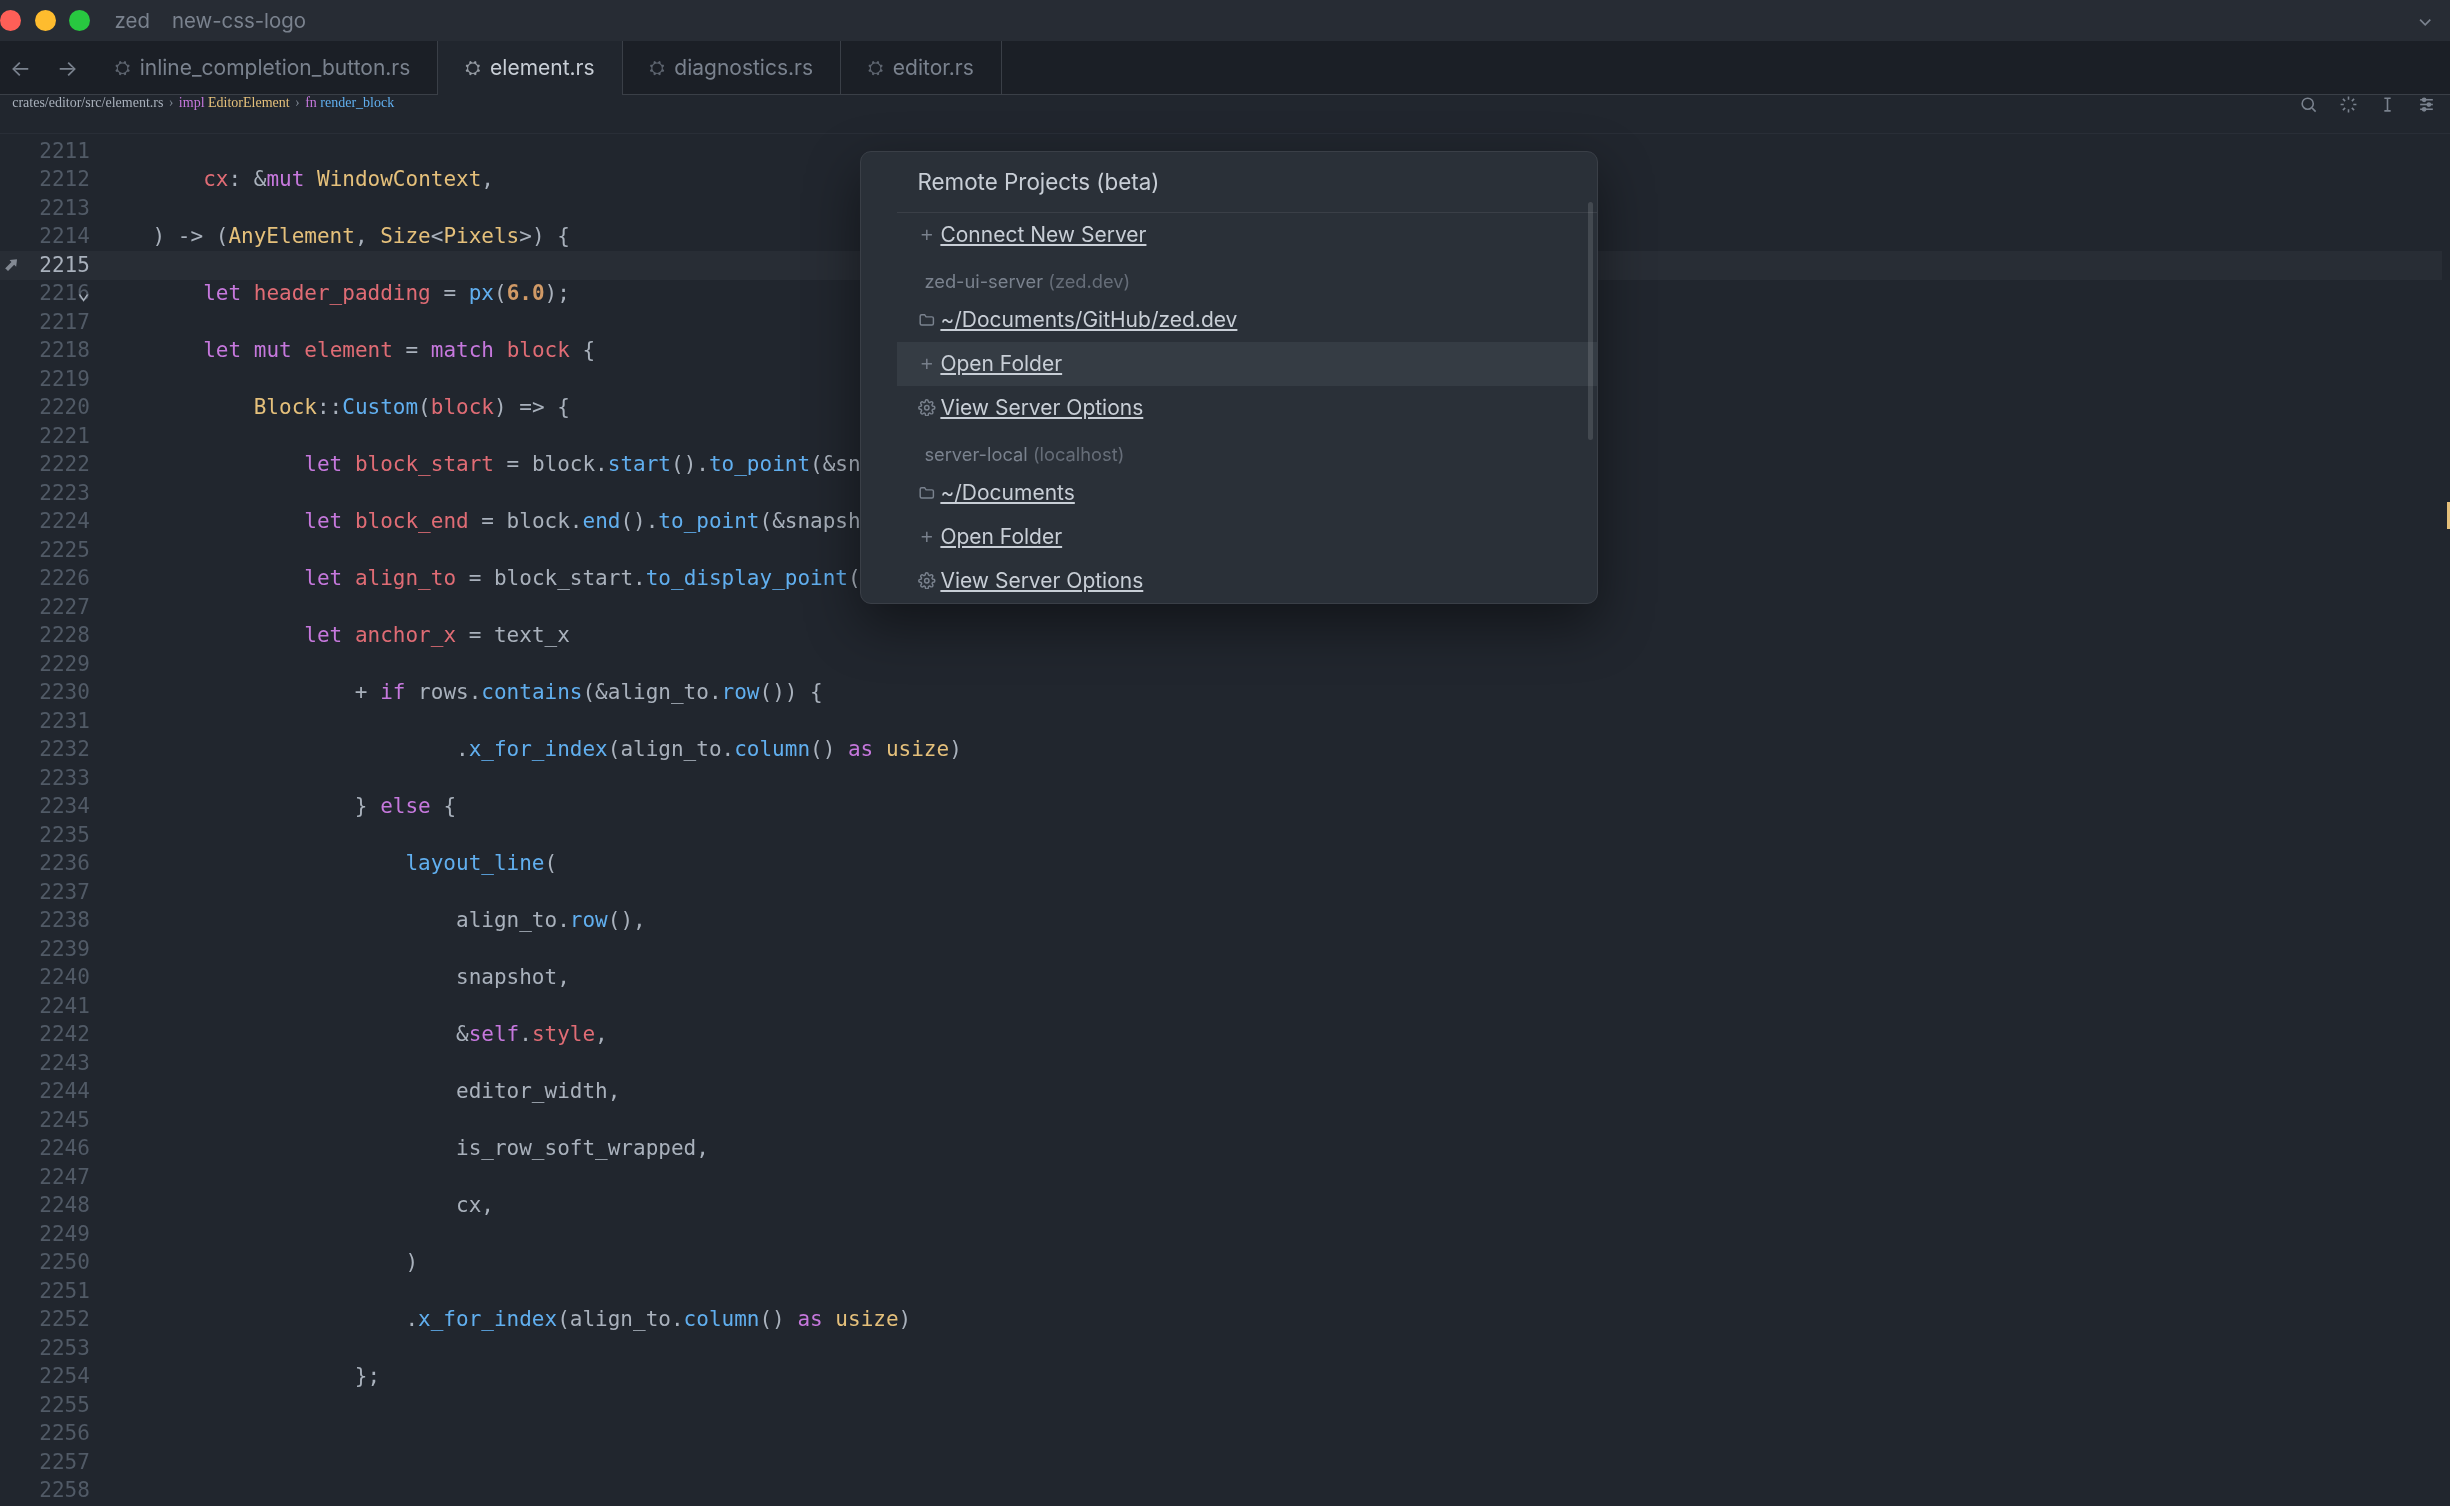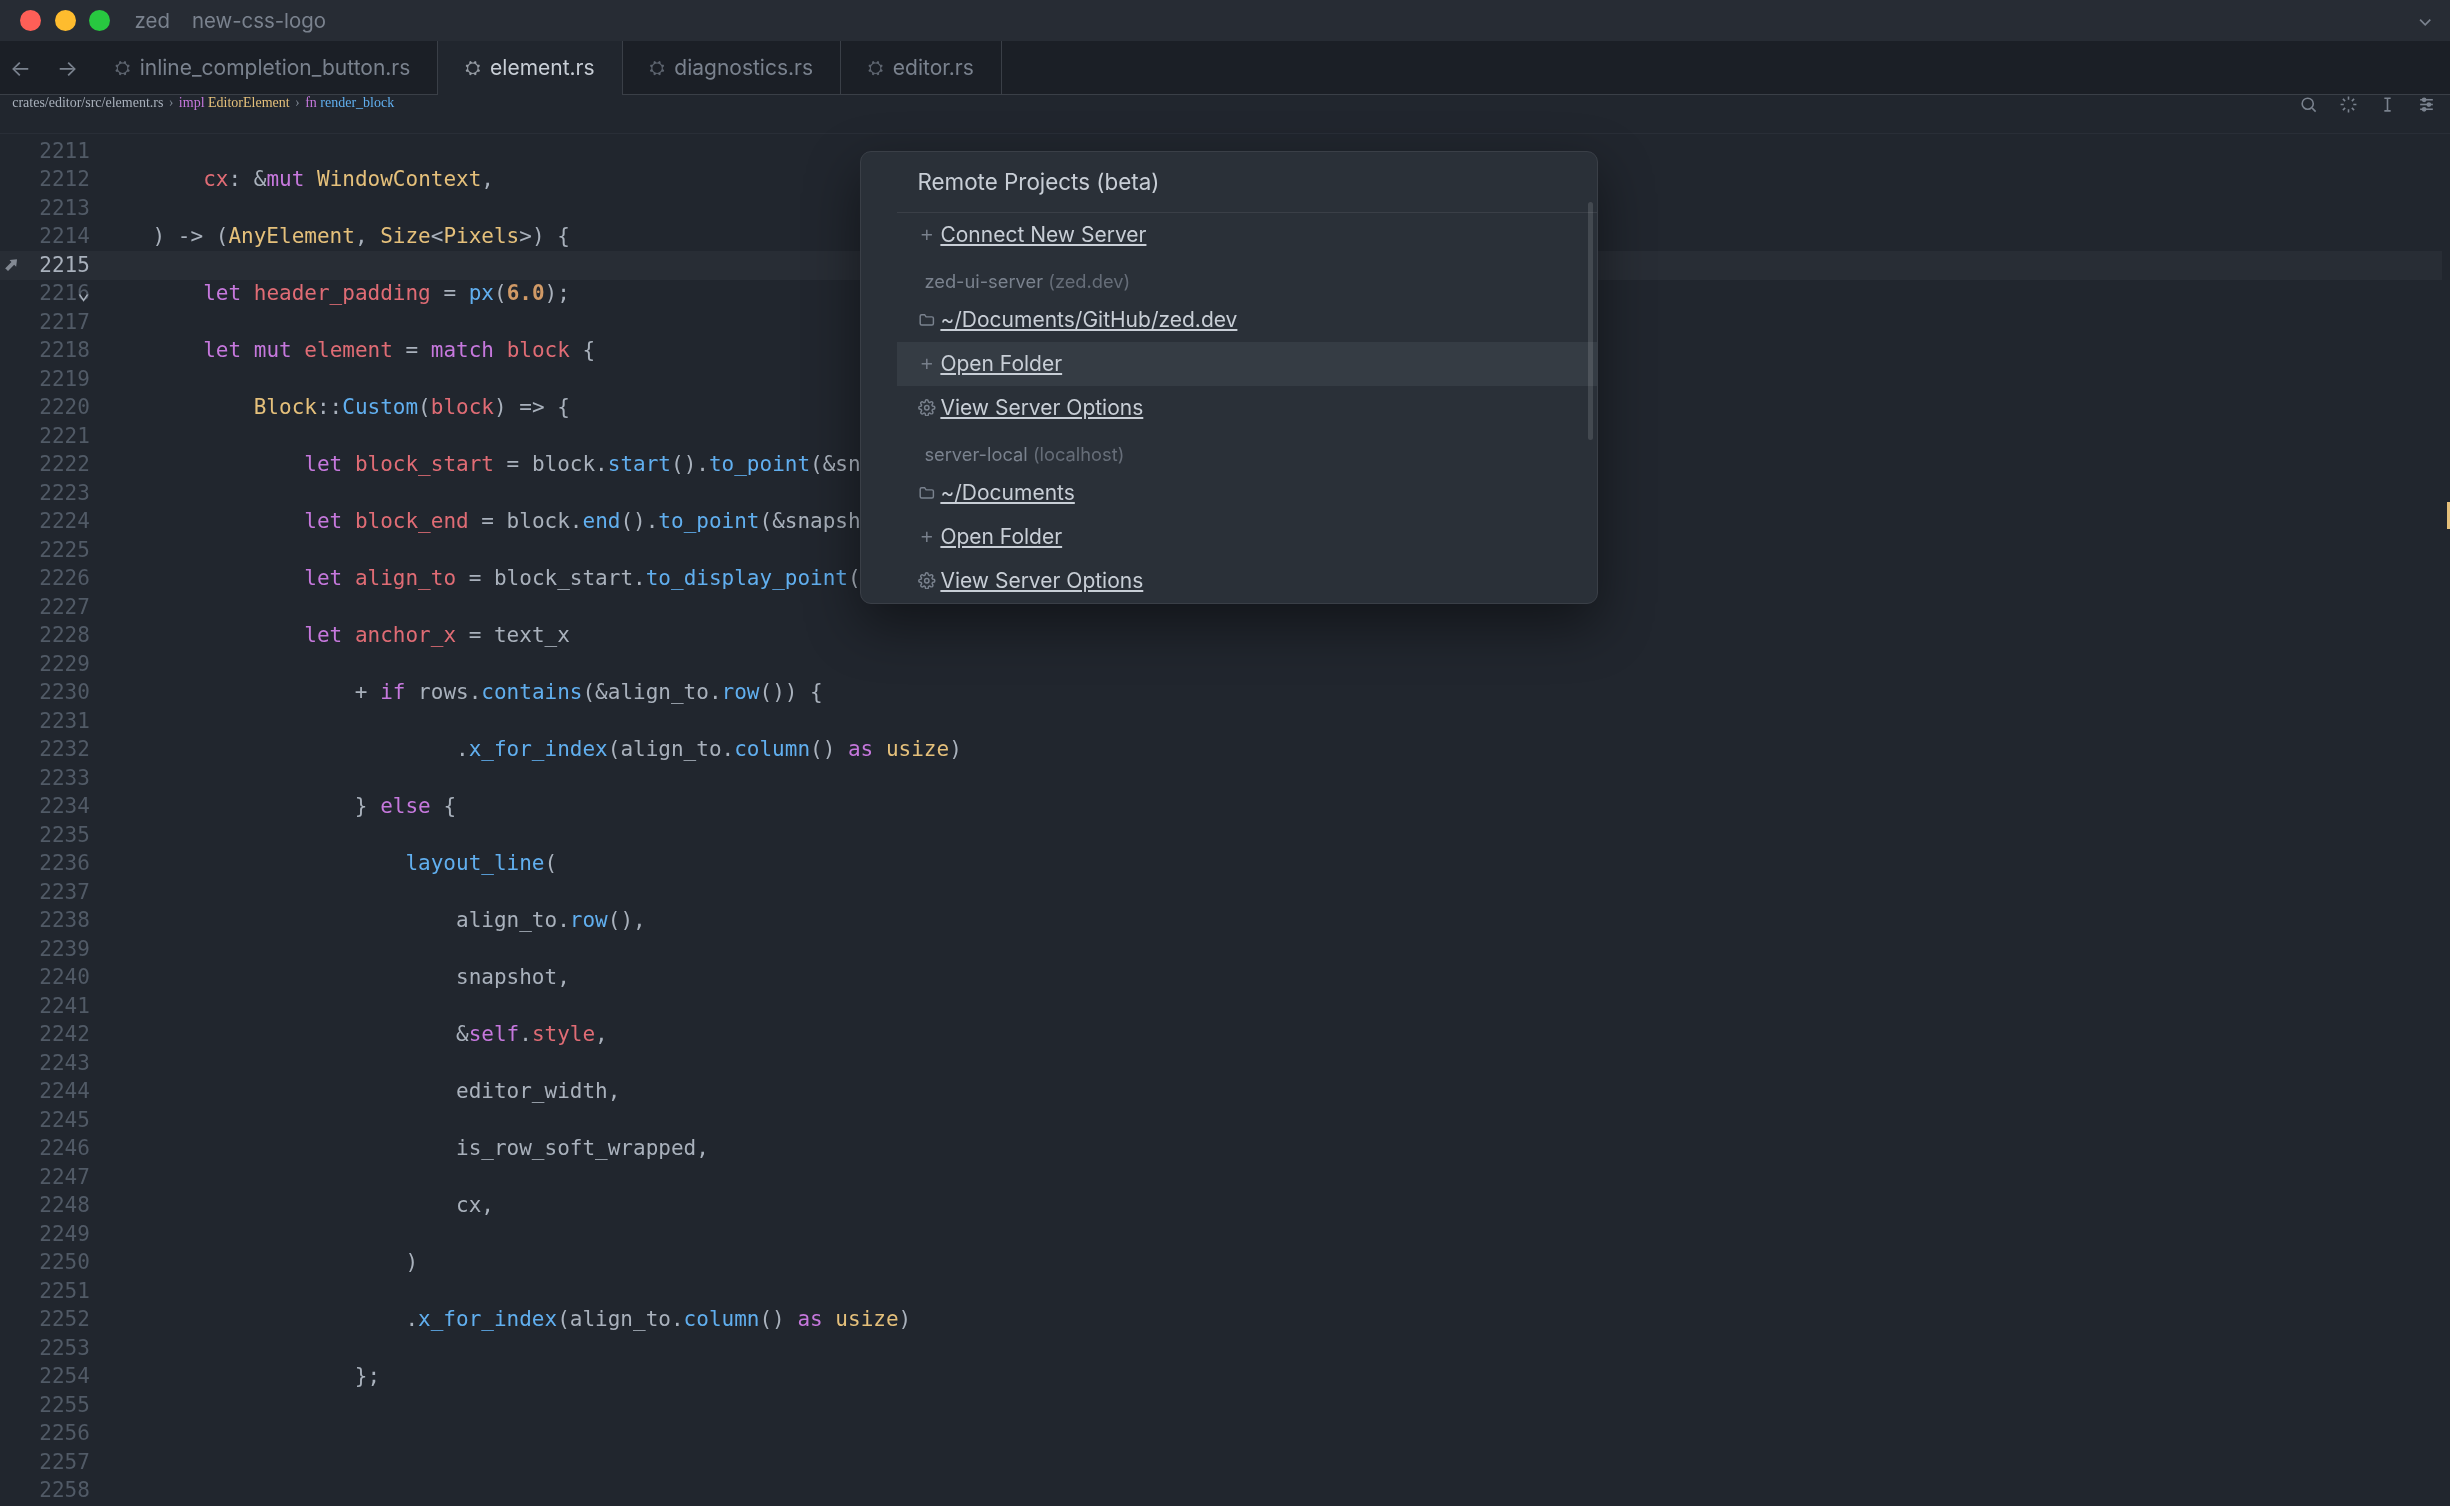--- a/index.html
+++ b/index.html
@@ -24,21 +24,21 @@
     --code-num: #d19a66;
     --code-type: #e5c07b;
     --code-green: #98c379;
     --code-teal: #56b6c2;
     --code-punc: #a9b1bc;
   }
   * { margin:0; padding:0; box-sizing:border-box; }
   html,body { width:2450px; height:1507px; background:var(--bg); font-family:"Inter","Helvetica Neue",Arial,sans-serif; color:var(--text); overflow:hidden; }
 
   
-  .titlebar { height:41px; background:var(--bg-titlebar); display:flex; align-items:center; padding:0 20px; position:relative; }
+  .titlebar { height:41px; background:var(--bg-titlebar); display:flex; align-items:center; padding:0 0; position:relative; }
   .traffic-lights { display:flex; gap:13.6px; }
   .tl { width:21px; height:21px; border-radius:50%; }
   .tl.red   { background:#ff5f57; }
   .tl.yellow{ background:#febc2e; }
   .tl.green { background:#28c840; }
   .proj-name { margin-left:24.4px; font-size:20.4px; color:var(--text-dim); }
   .branch-name { margin-left:22px; font-size:20.4px; color:var(--text-dim); }
   .titlebar-right { position:absolute; right:15px; top:12.2px; color:var(--text-dim); }
 
   

